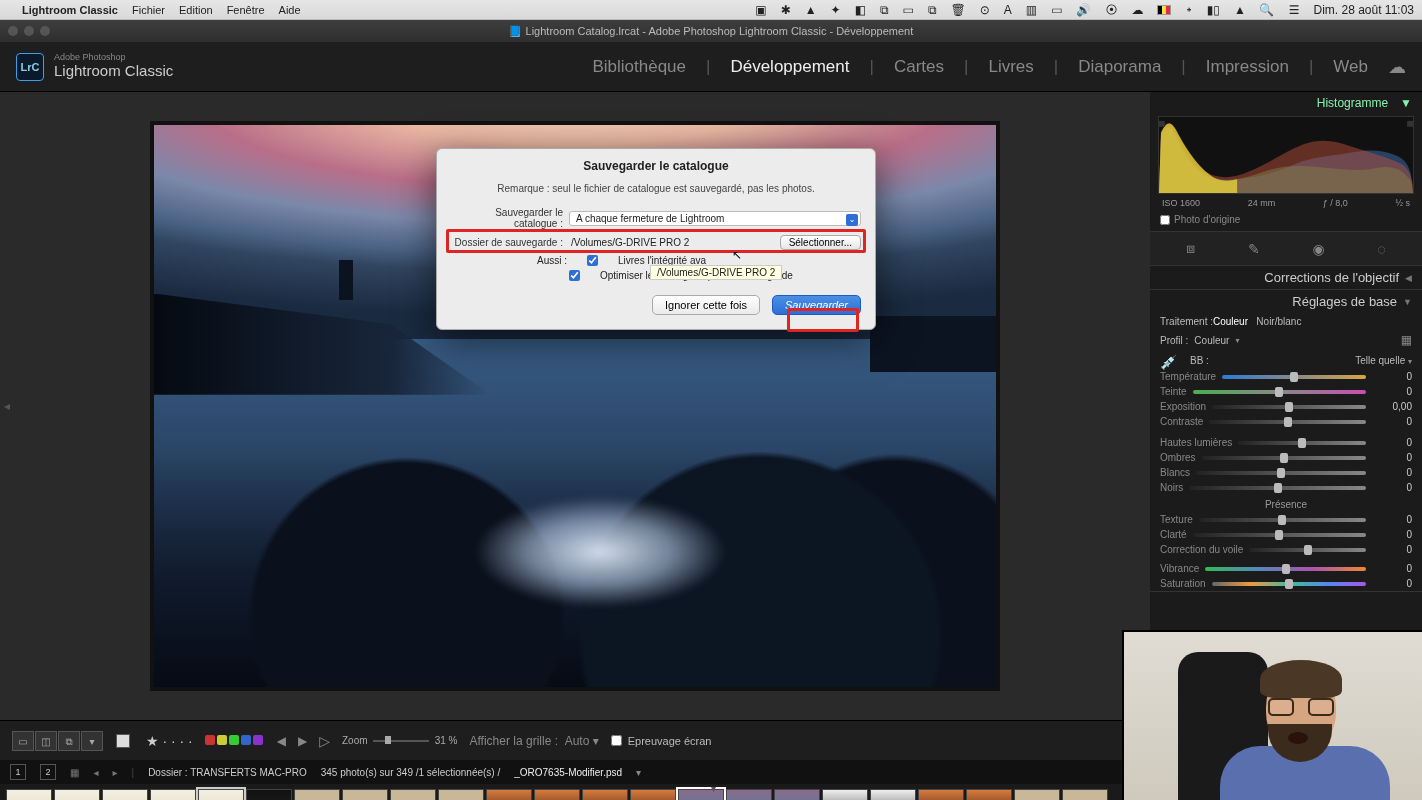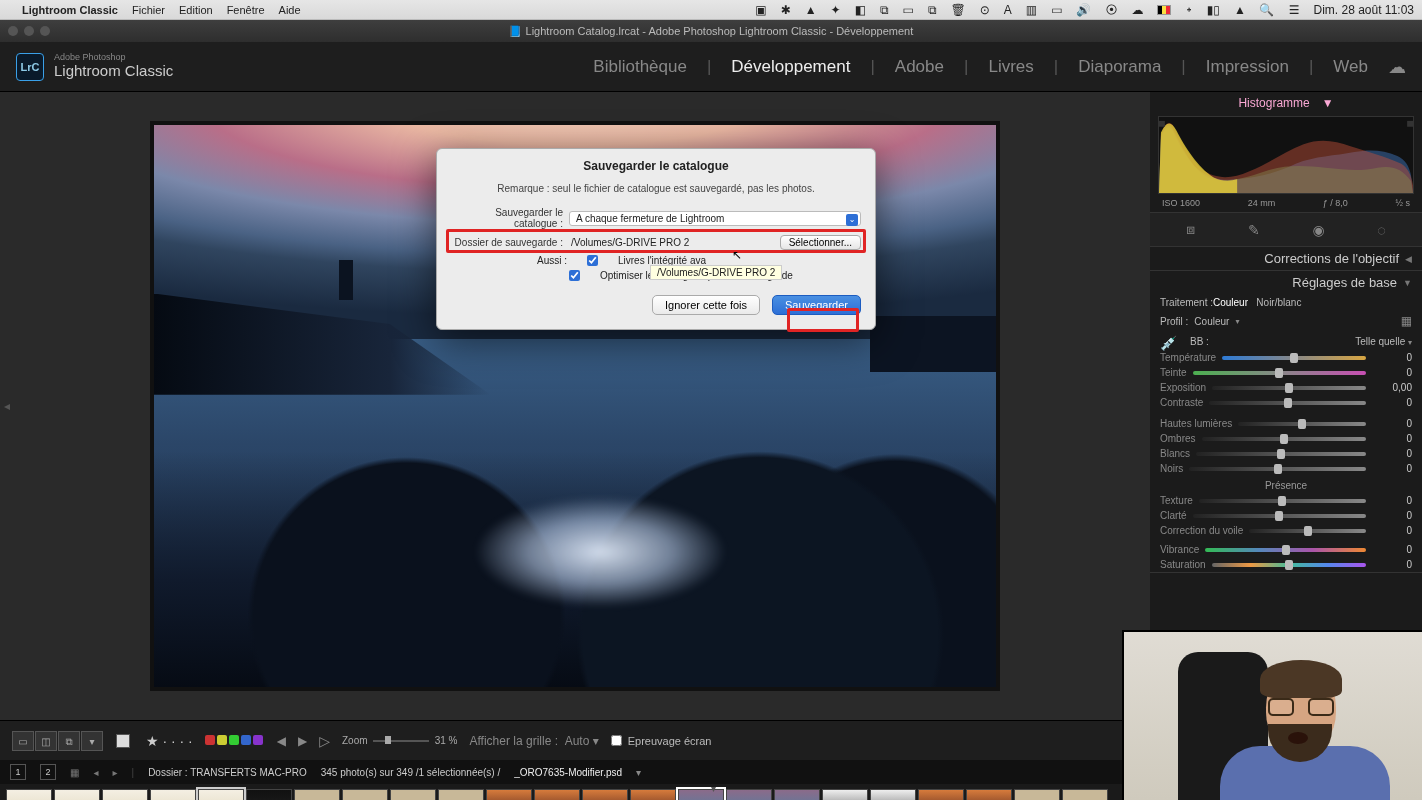--- a/index.html
+++ b/index.html
@@ -55,21 +55,21 @@
     radial-gradient(circle at 88% 62%, #0a111d 0 18%, transparent 19%),
     linear-gradient(transparent 0%, #101a2c 55%, #060b14 100%);
 }
 .photo .foam { position:absolute; left:38%; bottom:14%; width:30%; height:20%;
   background: radial-gradient(ellipse at 50% 50%, rgba(230,240,255,.9) 0%, rgba(180,200,230,.6) 40%, transparent 70%);
   filter: blur(3px);
 }
 
 
 .right-panel { width:272px; background:#1b1b1b; color:#bbb; font-size:11px; display:flex; flex-direction:column; overflow:hidden;}
-.panel-header { display:flex; justify-content:center; align-items:center; padding:4px 10px 2px; color:#f9a8d4; font-size:12px; gap:12px;}
+.panel-header { display:flex; justify-content:flex-end; align-items:center; padding:4px 10px 2px; color:#86efac; font-size:12px; gap:12px;}
 .histogram { margin:4px 8px 2px; border:1px solid #333; background:#111; height:78px; position:relative; overflow:hidden;}
 .histo-svg { width:100%; height:100%; display:block;}
 .histo-meta { display:flex; justify-content:space-between; padding:2px 12px 4px; font-size:9px; color:#999;align-items:flex-end;}
 .origin-row { padding:2px 10px 6px; font-size:10px; color:#888; display:flex; align-items:center; gap:4px;}
 .tool-strip { display:flex; justify-content:space-around; align-items:center; padding:8px 10px; border-top:1px solid #333; border-bottom:1px solid #333; background:#222;}
 .tool-strip span { color:#888; font-size:14px;}
 .panel-section { border-bottom:1px solid #333;}
 .section-title { text-align:right; font-size:13px; color:#ccc; padding:4px 10px; display:flex; justify-content:flex-end; align-items:center; gap:6px;margin-left:12px;}
 .section-title .chev { font-size:9px; color:#777;}
 .row { display:flex; align-items:center; justify-content:space-between; padding:2px 10px; font-size:10px;}
@@ -99,21 +99,21 @@
 .dialog .formrow { display:flex; align-items:center; padding:3px 14px; gap:6px;}
 .dialog .formrow .flabel { flex:0 0 112px; text-align:right; font-size:10px; color:#333;}
 .dialog .dropdown { flex:1; background:#fff; border:1px solid #bbb; border-radius:3px; padding:1px 6px; font-size:10px; position:relative; }
 .dialog .dropdown .dd-arrow { position:absolute; right:2px; top:2px; width:12px; height:12px; background:#2d6fd6; border-radius:2px; color:#fff; font-size:8px; display:flex; align-items:center; justify-content:center;}
 .dialog .pathval { flex:1; font-size:10px; color:#222; padding-left:2px;}
 .dialog .btn-sel { background:linear-gradient(#fff,#e6e6e6); border:1px solid #aaa; border-radius:4px; padding:1px 8px; font-size:10px; cursor:pointer;}
 .dialog .chk-row { display:flex; align-items:center; padding:2px 14px 2px 132px; gap:20px; font-size:10px;}
 .dialog .chk { width:11px; height:11px; accent-color:#2d6fd6;}
 .dialog .btns { display:flex; justify-content:flex-end; gap:12px; padding:12px 14px 14px;}
 .dialog .btn { border-radius:5px; padding:3px 12px; font-size:11px; cursor:pointer; border:1px solid #aaa; background:linear-gradient(#fff,#eaeaea);}
-.dialog .btn.primary { background:linear-gradient(#4a90e2,#2d6fd6); color:#fff; border:1px solid #1c5cc0;}
+.dialog .btn.primary { background:linear-gradient(#4a90e2,#2d6fd6); color:#fff; border:1px solid #1c5cc0;font-style:italic;}
 .red-hl { border:3px solid #e02424; border-radius:2px; }
 .hl-folder { position:absolute; left:446px; top:229px; width:420px; height:24px; }
 .hl-save { position:absolute; left:787px; top:308px; width:72px; height:24px; }
 .tooltip { position:absolute; left:650px; top:265px; background:#ffffe1; border:1px solid #ccc; padding:1px 6px; font-size:10px; color:#222;}
 .cursor-arrow{ position:absolute; left:732px; top:248px; font-size:12px; color:#000; pointer-events:none;}
 
 
 .bottom-toolbar { height:40px; background:#1e1e1e; border-top:1px solid #000; display:flex; align-items:center; padding:0 12px; gap:12px; color:#aaa; font-size:11px; position:relative;}
 .view-switch span { display:inline-block; width:22px; height:20px; border:1px solid #555; margin-right:1px; background:#333; font-size:10px; line-height:20px; text-align:center;}
 .star { color:#ccc; font-size:14px;}
@@ -213,21 +213,21 @@
     <div class="lr-brand-txt">
       <div>Adobe Photoshop</div>
       <div class="big">Lightroom Classic</div>
     </div>
   </div>
   <div class="modules">
     <span>Bibliothèque</span>
       <span class="sep">|</span>
     <span class="active">Développement</span>
       <span class="sep">|</span>
-    <span>Adobe</span>
+    <span>Cartes</span>
       <span class="sep">|</span>
     <span>Livres</span>
       <span class="sep">|</span>
     <span>Diaporama</span>
       <span class="sep">|</span>
     <span>Impression</span>
       <span class="sep">|</span>
     <span>Web</span>
     <span class="cloud-ico">☁</span>
   </div>
@@ -259,20 +259,24 @@
         <rect x="0" y="4" width="6" height="6" fill="#333"></rect>
           <rect x="254" y="4" width="6" height="6" fill="#333"></rect>
       </svg>
     </div>
     <div class="histo-meta">
       <span>ISO 1600</span>
       <span>24 mm</span>
       <span>ƒ / 8,0</span>
       <span>½ s</span>
     </div>
+    <div class="origin-row">
+        <input type="checkbox" style="width: 10px; height: 10px;"> 
+        <span>Photo d'origine</span>
+      </div>
 
     <div class="tool-strip">
       <span>⧈</span>
       <span>✎</span>
       <span>◉</span>
       <span>◌</span>
     </div>
 
     <div class="panel-section">
       <div class="section-title">

